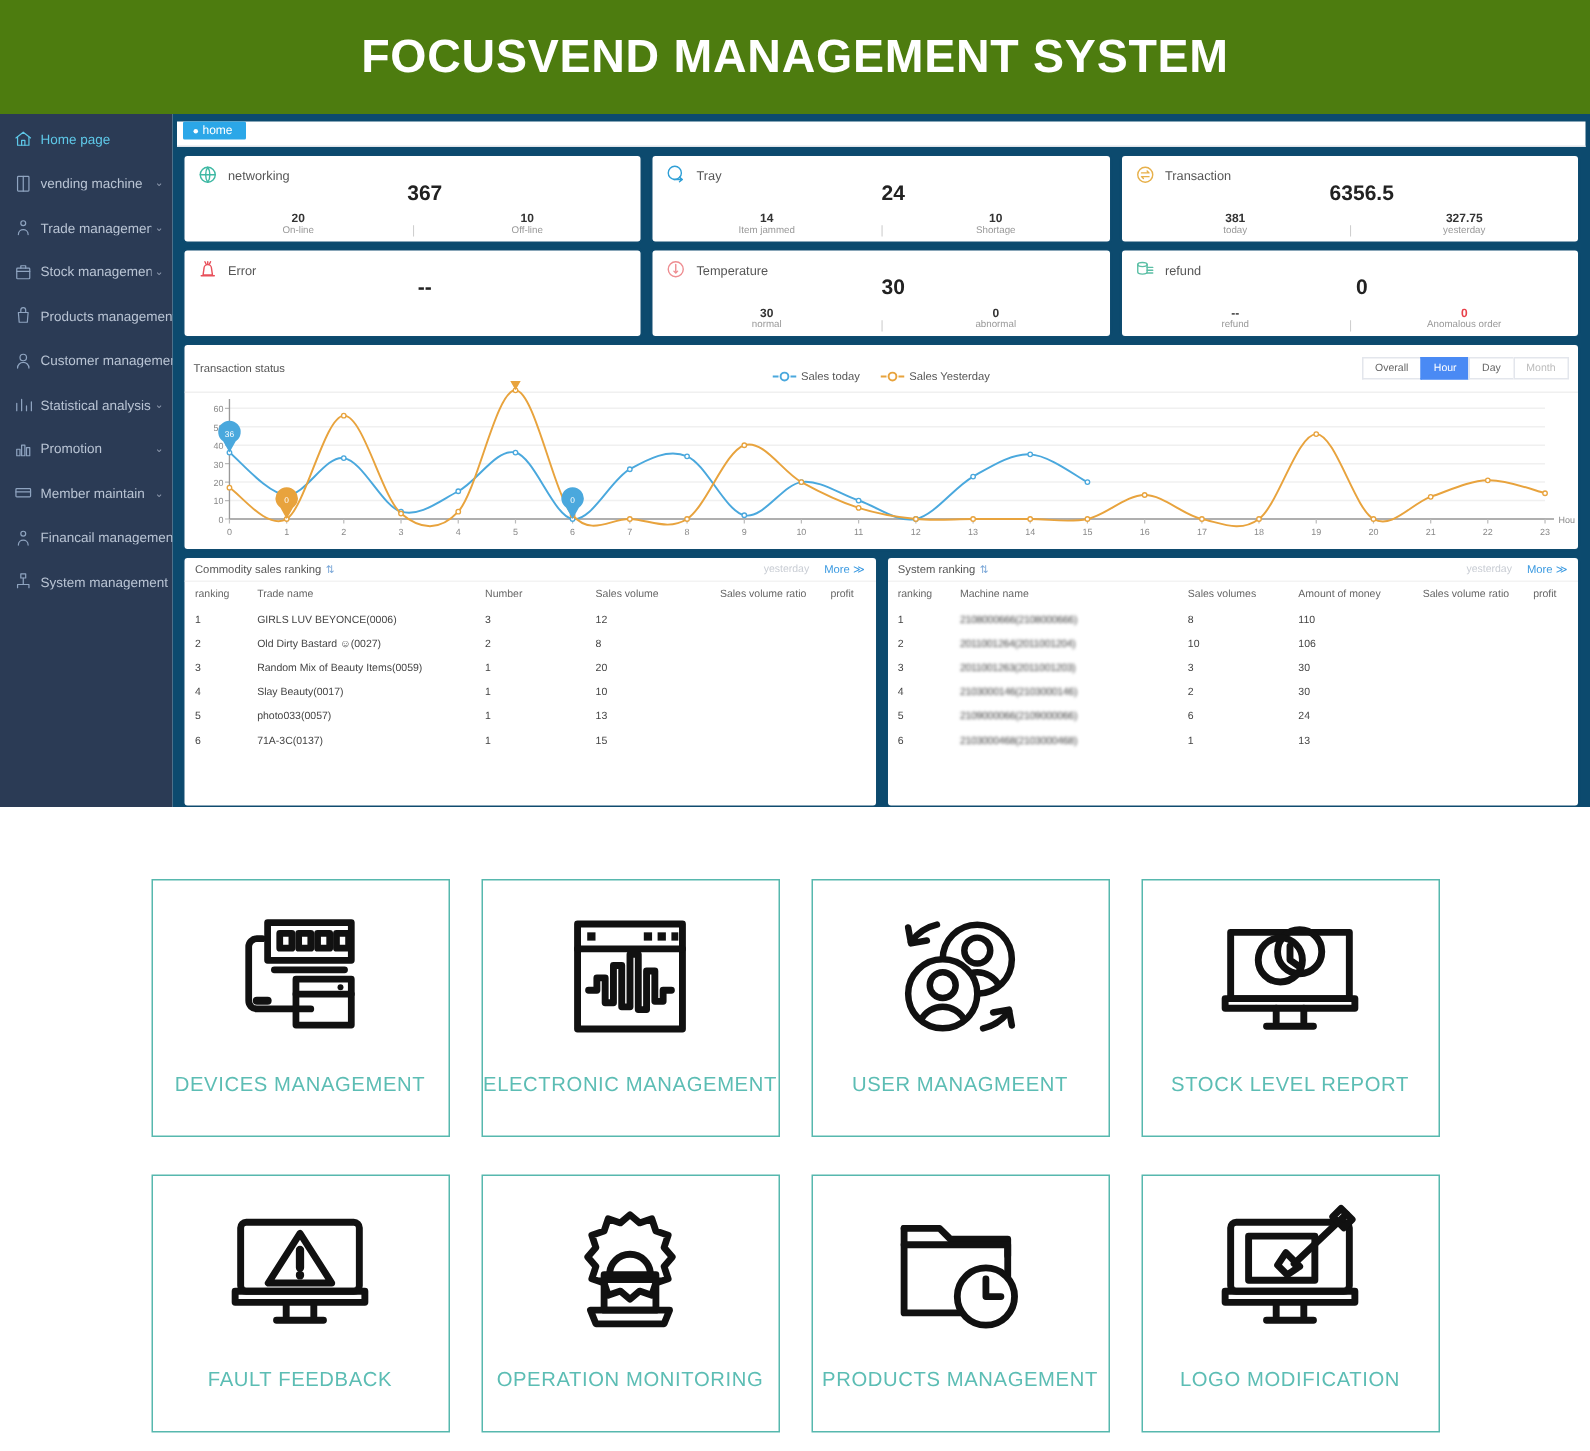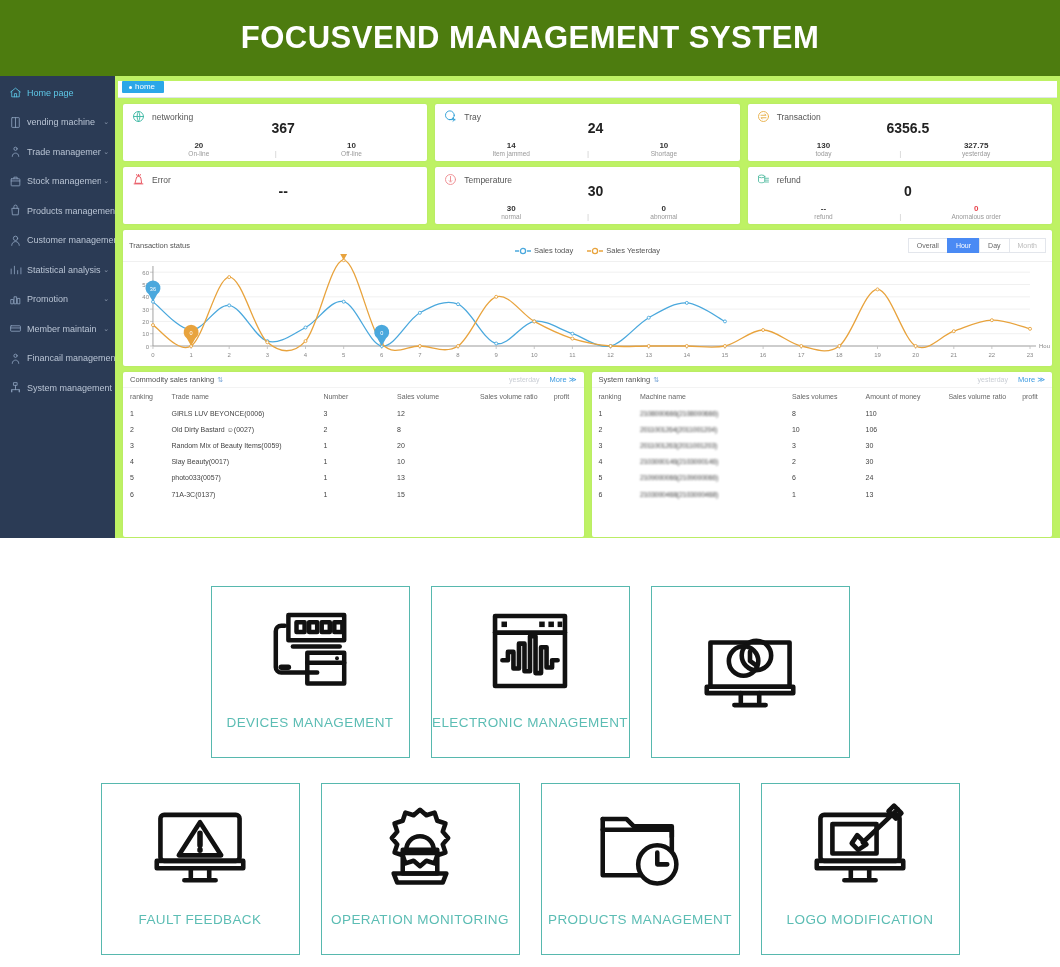--- a/index.html
+++ b/index.html
@@ -58,21 +58,21 @@
   }
   .side-item .s-ico svg { display:block; }
   .side-item .s-label { flex:1 1 auto; overflow:hidden; text-overflow:clip; }
   .side-item .s-arrow {
     font-size:7px; color:#8b98ad; margin-right:6px; margin-left:2px;
   }
 
   
   #content {
     flex:1 1 auto;
-    background:#bef264;
+    background:#0c4a6e;
     padding:5px 3px 0 3px;
     overflow:hidden;
   }
 
   
   #tabstrip {
     height:17px;
     display:flex; align-items:flex-start;
     padding-left:4px;
     background:#ffffff;
@@ -439,21 +439,21 @@
             <div class="stat-head">
               <span class="c-ico"><svg viewBox="0 0 24 24" width="15" height="15" fill="none" stroke="#e7b04a" stroke-width="1.5" stroke-linecap="round" stroke-linejoin="round">
                   <circle cx="12" cy="12" r="8"></circle>
                   <path d="M8 10h8l-2-2M16 14H8l2 2"></path>
                 </svg></span>
               <span class="stat-title">Transaction</span>
             </div>
             <div class="stat-big">6356.5</div>
             <div class="stat-sub">
               <div class="sub-cell">
-                <div class="sub-val">130</div>
+                <div class="sub-val">381</div>
                 <div class="sub-lbl">today</div>
               </div>
               <div class="sub-sep">|</div>
               <div class="sub-cell">
                 <div class="sub-val">327.75</div>
                 <div class="sub-lbl">yesterday</div>
               </div>
             </div>
           </div>
           <div class="stat-card">
@@ -813,29 +813,47 @@
             <rect x="60" y="18" width="6" height="6" fill="#111" stroke="none"></rect>
             <rect x="70" y="18" width="6" height="6" fill="#111" stroke="none"></rect>
             <rect x="80" y="18" width="5" height="6" fill="#111" stroke="none"></rect>
             <path d="M20 60h6v-9h6v18h6V42h6v30h6V34h6v40h6V46h6v22h6v-8h6"></path>
           </svg>
         </div>
         <div class="feat-label">ELECTRONIC MANAGEMENT</div>
       </div>
       <div class="feat-card">
         <div class="feat-ico">
+          <svg viewBox="0 0 100 100" width="96" height="96" fill="none" stroke="#111" stroke-width="4.5" stroke-linecap="round" stroke-linejoin="round">
+            <circle cx="62" cy="38" r="24"></circle>
+            <circle cx="62" cy="32" r="9"></circle>
+            <path d="M47 56a17 17 0 0 1 30 0"></path>
+            <circle cx="38" cy="62" r="24" fill="#fff"></circle>
+            <circle cx="38" cy="56" r="9"></circle>
+            <path d="M23 80a17 17 0 0 1 30 0"></path>
+            <path d="M34 14a30 30 0 0 0-18 12"></path>
+            <path d="M14 16l2 11 11-2"></path>
+            <path d="M66 86a30 30 0 0 0 18-12"></path>
+            <path d="M86 84l-2-11-11 2"></path>
+          </svg>
+        </div>
+        <div class="feat-label">USER MANAGMEENT</div>
+      </div>
+      <div class="feat-card">
+        <div class="feat-ico">
           <svg viewBox="0 0 110 100" width="104" height="92" fill="none" stroke="#111" stroke-width="5" stroke-linecap="round" stroke-linejoin="round">
             <path d="M12 18h86v48H12z"></path>
             <path d="M8 66h94v7H8z"></path>
             <path d="M45 73v10M65 73v10M38 86h34"></path>
             <circle cx="62" cy="32" r="16"></circle>
             <circle cx="48" cy="38" r="16"></circle>
             <path d="M55 28v10l7 5"></path>
           </svg>
         </div>
+        <div class="feat-label">STOCK LEVEL REPORT</div>
       </div>
     </div>
     <div class="feat-row">
       <div class="feat-card">
         <div class="feat-ico">
           <svg viewBox="0 0 110 100" width="104" height="92" fill="none" stroke="#111" stroke-width="5" stroke-linecap="round" stroke-linejoin="round">
             <rect x="12" y="14" width="86" height="50" rx="4"></rect>
             <path d="M8 64h94v8H8z"></path>
             <path d="M45 72v10M65 72v10M38 85h34"></path>
             <path d="M55 22L32 58h46z"></path>

